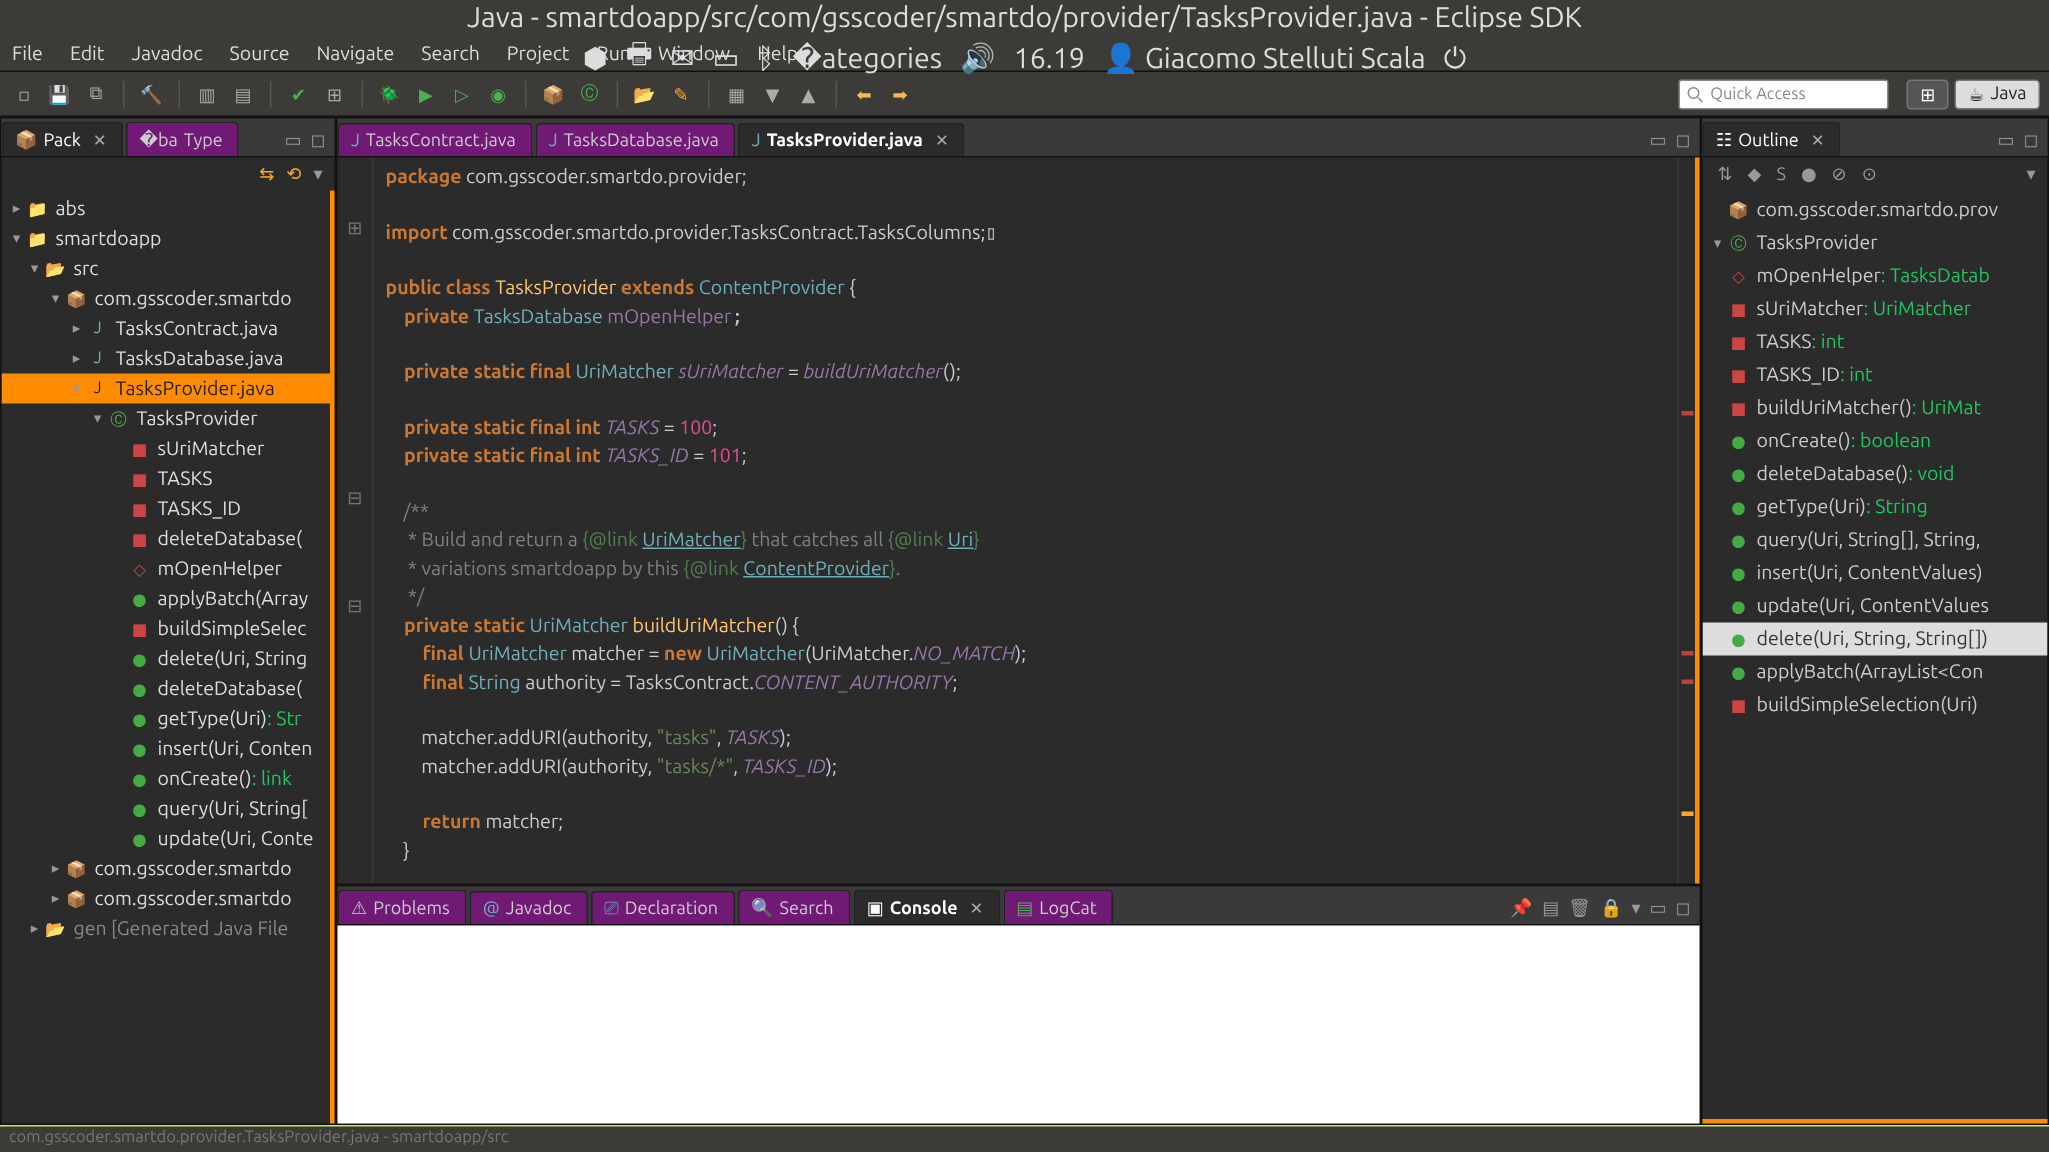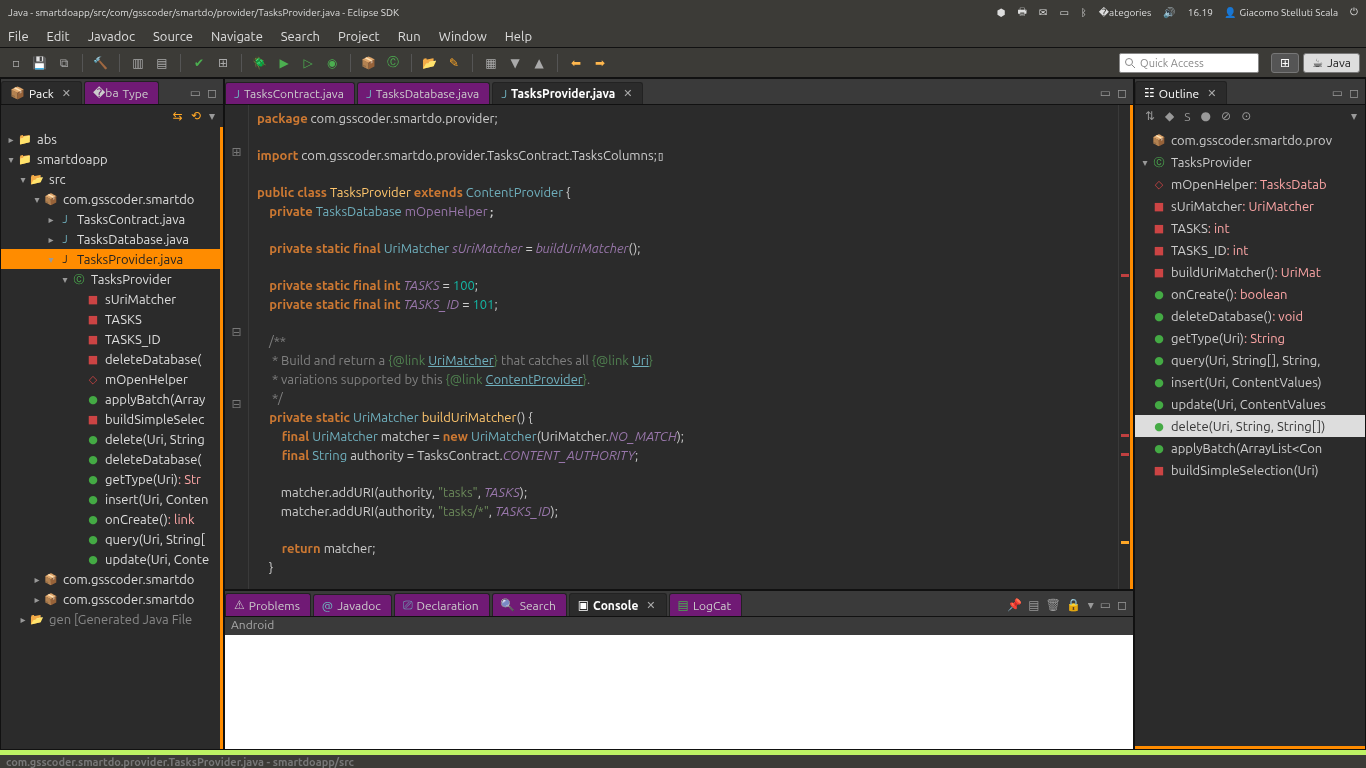--- a/index.html
+++ b/index.html
@@ -1,19 +1,19 @@
 <!DOCTYPE html>
 <html><head>
 <meta charset="utf-8">
 <style>
 * { margin:0; padding:0; box-sizing:border-box; font-family:"Ubuntu","DejaVu Sans",sans-serif; }
 body { background:#2b2b2b; color:#ccc; font-size:12px; width:1366px; height:768px; overflow:hidden; }
 
 
-.osbar { height:24px; background:#3c3b37; display:flex; align-items:center; padding:0 8px; color:#ddd; font-size:10px; }
+.osbar { height:24px; background:#3c3b37; display:flex; align-items:center; padding:0 8px; color:#ddd; font-size:19px;flex-direction:column; }
 .osbar .title { flex:1; }
 .osbar .tray { display:flex; gap:12px; align-items:center; }
 .osbar .tray span { color:#ddd; }
 
 
 .menubar { height:24px; background:#3c3b37; display:flex; align-items:center; padding:0 8px; gap:18px; color:#ddd; font-size:13px; border-bottom:1px solid #111; }
 .menubar span { cursor:pointer; }
 
 
 .toolbar { height:30px; background:#3c3b37; border-bottom:1px solid #111; display:flex; align-items:center; padding:0 6px; gap:4px; }
@@ -21,21 +21,21 @@
 .toolbar .tbtn { width:20px; height:20px; display:flex; align-items:center; justify-content:center; color:#aaa; font-size:12px; cursor:pointer; }
 .toolbar .spacer { flex:1; }
 .toolbar .quick { background:#fff; border:1px solid #888; height:20px; width:140px; display:flex; align-items:center; padding:0 4px; color:#888; font-size:11px; border-radius:2px; }
 .toolbar .quick svg { margin-right:4px; }
 .toolbar .persp { display:flex; gap:4px; margin-left:8px;}
 .persp-btn { background:#555; border:1px solid #777; padding:2px 8px; border-radius:3px; display:flex; align-items:center; gap:4px; color:#fff; font-size:12px;}
 .persp-btn.java { background:#ddd; color:#222; }
 
 
 .main { display:flex; height:calc(768px - 24px - 24px - 30px - 18px); }
-.statusbar { height:18px; background:#3c3b37; color:#777; font-size:11px; padding:1px 6px; border-top:5px solid #bef264;font-weight:bold;}
+.statusbar { height:18px; background:#3c3b37; color:#777; font-size:11px; padding:1px 6px; border-top:1px solid #bef264;}
 
 
 .pane { background:#2b2b2b; border:1px solid #111; display:flex; flex-direction:column; }
 .left { width:224px; }
 .center { flex:1; display:flex; flex-direction:column; }
 .right { width:232px; }
 
 .tabbar { height:26px; background:#3a3a3a; display:flex; align-items:flex-end; border-bottom:1px solid #111; overflow:hidden; }
 .tab { background:#701a75; color:#ccc; padding:4px 10px 4px 8px; border:1px solid #222; border-bottom:none; margin-right:2px; font-size:12px; display:flex; align-items:center; gap:4px; cursor:pointer; border-top-left-radius:3px; border-top-right-radius:3px; white-space:nowrap;}
 .tab.active { background:#2b2b2b; color:#fff; }
@@ -56,38 +56,38 @@
 
 .editor-wrap{flex:1;display:flex;overflow:hidden;border-right:3px solid #ff8c00;}
 .gutter{width:24px;background:#2b2b2b;border-right:1px solid #3a3a3a;color:#777;font-family:"DejaVu Sans Mono",monospace;font-size:12px;padding-top:4px;}
 .gutter div{height:18px;text-align:center;}
 .overview{width:12px;background:#2b2b2b;border-left:1px solid #3a3a3a;position:relative;}
 .overview .mark{position:absolute;left:2px;width:8px;height:3px;}
 .editor{flex:1;background:#2b2b2b;font-family:"DejaVu Sans Mono",monospace;font-size:13px;line-height:18px;padding:4px 8px;white-space:pre;overflow:hidden;color:#ccc;}
 .kw{color:#cc7832;font-weight:bold}
 .type{color:#6fafbd}
 .str{color:#6a8759}
-.num{color:#14b8a6}
+.num{color:#ec4899}
 .id{color:#ffc66d}
 .com{color:#808080}
 .ann{color:#508050}
 .field{color:#9876aa}
 .stat{color:#9876aa;font-style:italic}
 .link{color:#6fafbd;text-decoration:underline}
 
 
 .bottom{height:160px;border-top:1px solid #111;display:flex;flex-direction:column;}
 .console-body{flex:1;background:#fff;color:#333;font-family:monospace;font-size:12px;}
 .console-head{background:#3a3a3a;color:#aaa;font-size:12px;height:18px;padding:1px 6px;}
 
 
 .outline-tree{flex:1;overflow:hidden;font-size:13px;padding:2px 0;border-bottom:3px solid #ff8c00;}
 .outline-tree .tree-row{height:22px;}
 .outline-tree .sel2{background:#ddd;color:#333;}
-.o-type{color:#fca5a5;}
+.o-type{color:#22c55e;}
 
 svg{display:block}
 </style>
 </head>
 <body>
 
 <div class="osbar">
   <span class="title">Java - smartdoapp/src/com/gsscoder/smartdo/provider/TasksProvider.java - Eclipse SDK</span>
   <div class="tray">
     <span>⬢</span>
@@ -365,21 +365,21 @@
 <span class="kw">public </span><span class="kw">class </span><span class="id">TasksProvider </span><span class="kw">extends </span><span class="type">ContentProvider </span><span>{</span>
 <span class="kw">    private </span><span class="type">TasksDatabase </span><span class="field">mOpenHelper</span>;
 
 <span class="kw">    private static final </span><span class="type">UriMatcher </span><span class="stat">sUriMatcher </span><span>= </span><span class="stat">buildUriMatcher</span><span>();</span>
 
 <span class="kw">    private static final int </span><span class="stat">TASKS </span><span>= </span><span class="num">100</span><span>;</span>
 <span class="kw">    private static final int </span><span class="stat">TASKS_ID </span><span>= </span><span class="num">101</span><span>;</span>
 
 <span class="com">    /**</span>
 <span class="com">     * Build and return a </span><span class="ann">{@link </span><span class="link">UriMatcher</span><span class="ann">}</span><span class="com"> that catches all </span><span class="ann">{@link </span><span class="link">Uri</span><span class="ann">}</span>
-<span class="com">     * variations supported by this </span><span class="ann">{@link </span><span class="link">ContentProvider</span><span class="ann">}</span><span class="com">.</span>
+<span class="com">     * variations smartdoapp by this </span><span class="ann">{@link </span><span class="link">ContentProvider</span><span class="ann">}</span><span class="com">.</span>
 <span class="com">     */</span>
 <span class="kw">    private static </span><span class="type">UriMatcher </span><span class="id">buildUriMatcher</span><span>() {</span>
 <span class="kw">        final </span><span class="type">UriMatcher </span><span>matcher </span><span>= </span><span class="kw">new </span><span class="type">UriMatcher</span><span>(UriMatcher.</span><span class="stat">NO_MATCH</span><span>);</span>
 <span class="kw">        final </span><span class="type">String </span><span>authority </span><span>= </span><span>TasksContract.</span><span class="stat">CONTENT_AUTHORITY</span><span>;</span>
 
 <span>        matcher.addURI(authority, </span><span class="str">"tasks"</span><span>, </span><span class="stat">TASKS</span><span>);</span>
 <span>        matcher.addURI(authority, </span><span class="str">"tasks/*"</span><span>, </span><span class="stat">TASKS_ID</span><span>);</span>
 
 <span class="kw">        return </span><span>matcher;</span>
 <span>    }</span></div>
@@ -422,21 +422,20 @@
         <div class="ctrl">
           <span>📌</span>
           <span>▤</span>
           <span>🗑</span>
           <span>🔒</span>
           <span>▾</span>
           <span>▭</span>
           <span>◻</span>
         </div>
       </div>
-      <div class="console-head">Android</div>
       <div class="console-body"></div>
     </div>
   </div>
 
   <div class="pane right">
     <div class="tabbar">
       <div class="tab active">
           <span>☷</span>
           <span>Outline</span>
           <span class="x">✕</span>

